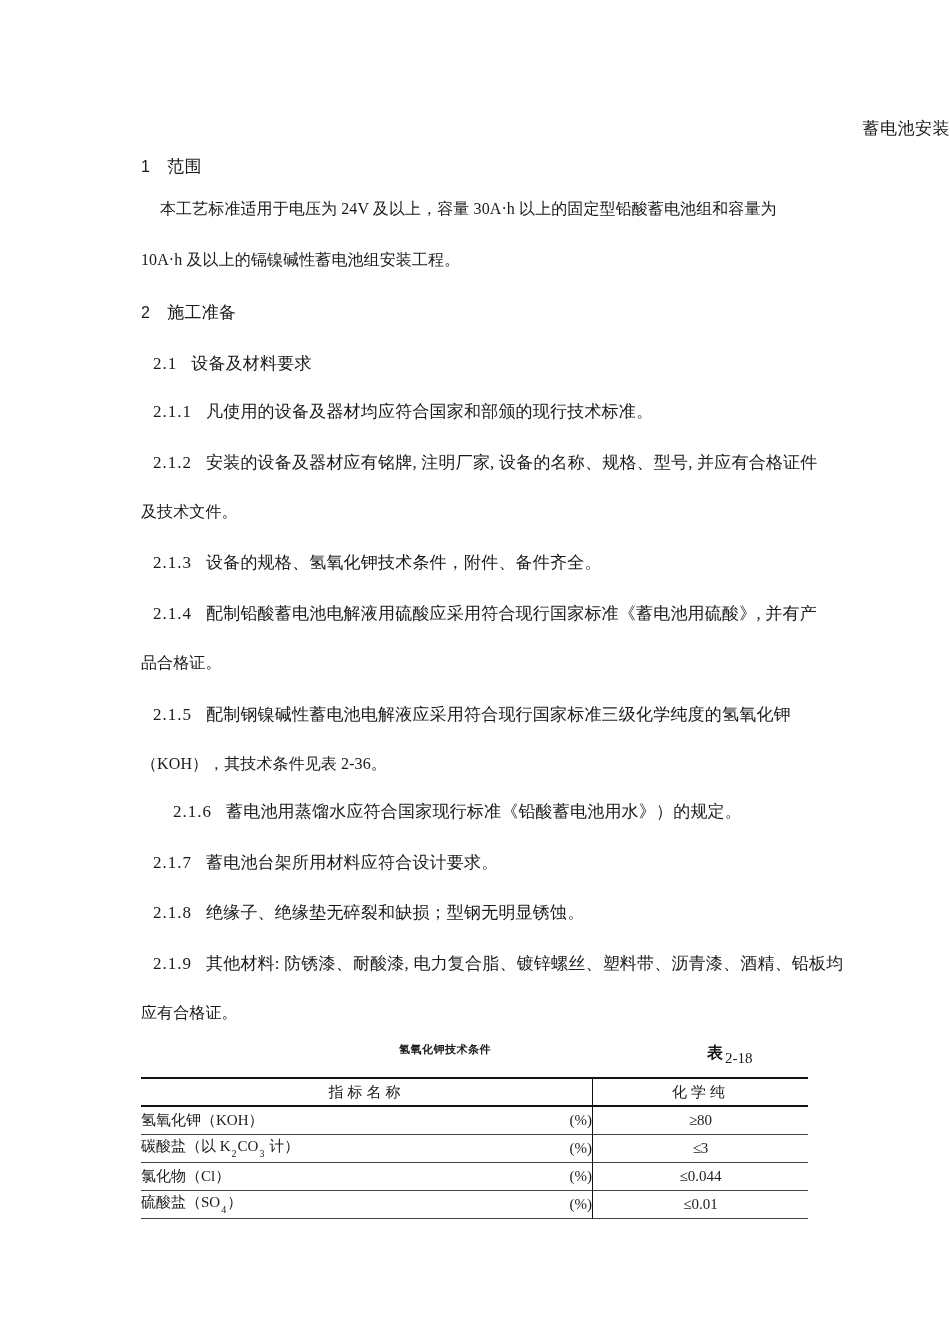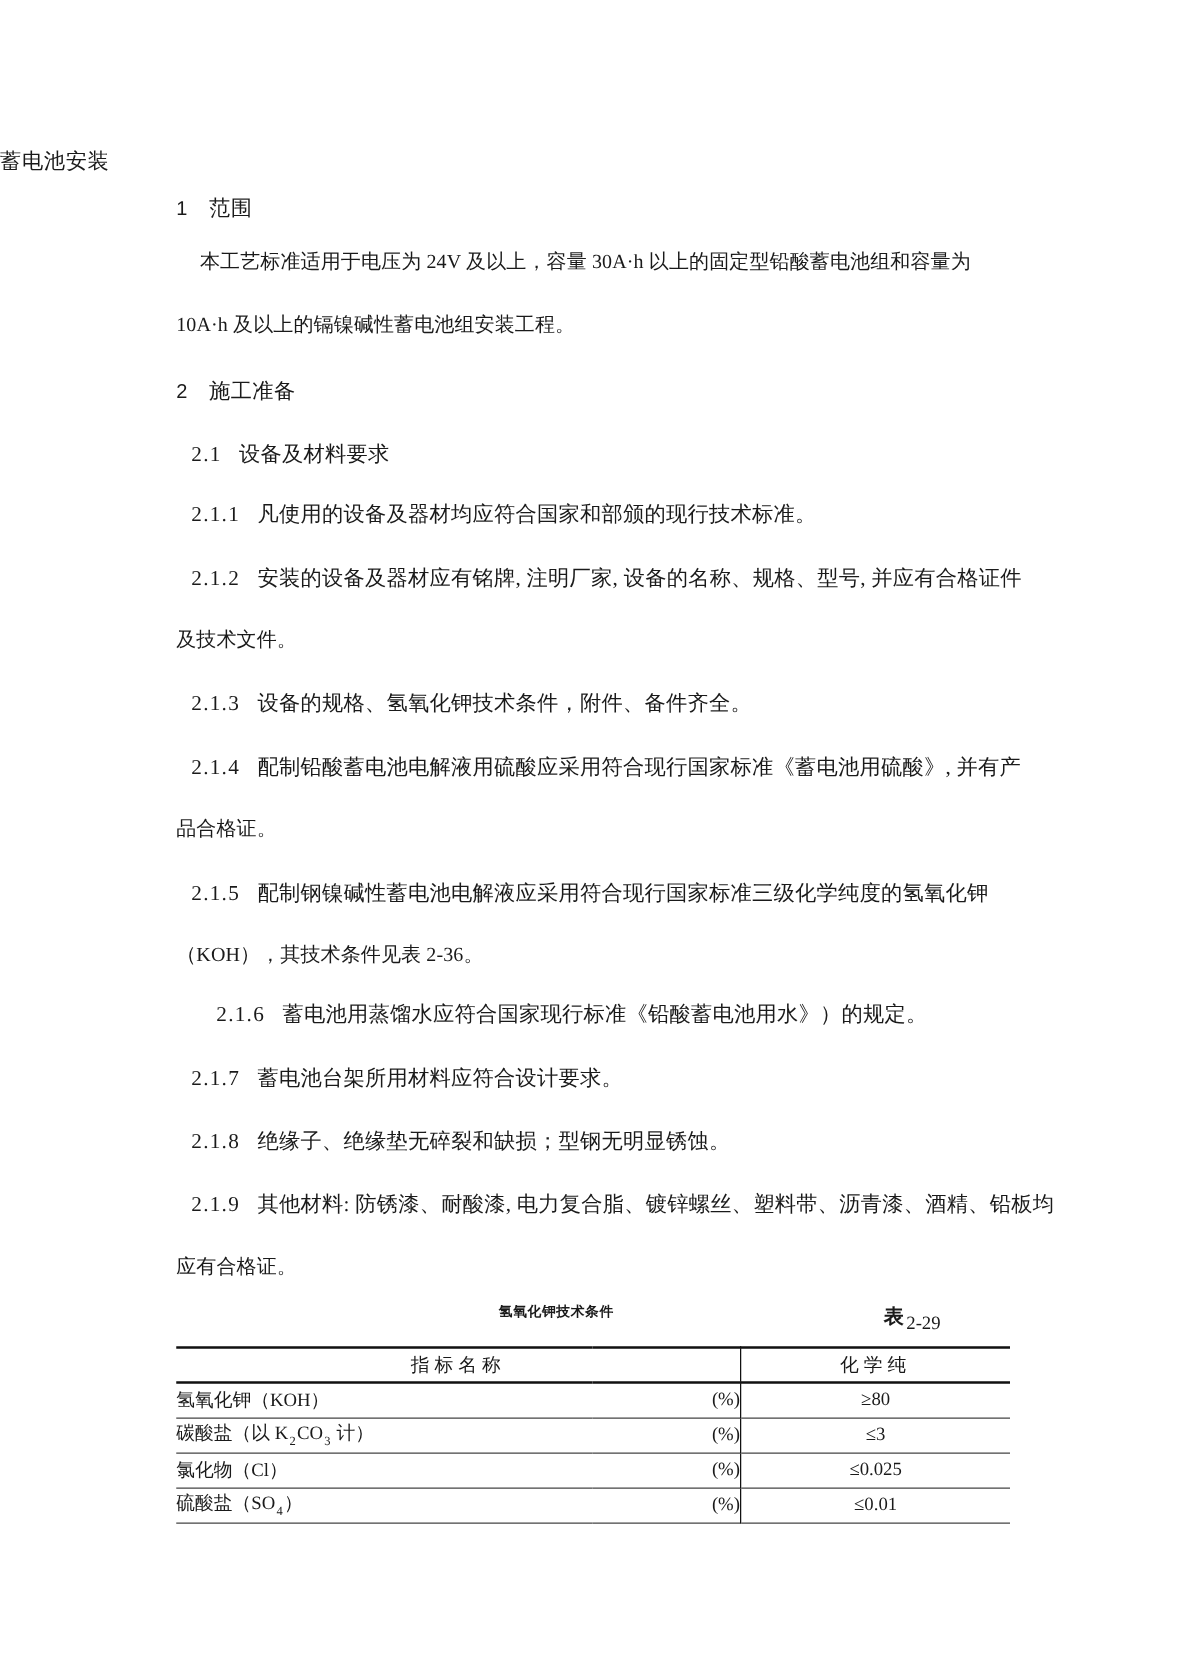--- a/index.html
+++ b/index.html
@@ -22,21 +22,21 @@
     height: 1344px;
     overflow: hidden;
   }
 
   
   .doc-title {
     position: absolute;
     left: 0;
     top: 117px;
     width: 950px;
-    text-align: left;
+    text-align: right;
     font-size: 17px;
     letter-spacing: 0.5px;
     font-family: "Liberation Serif", "DejaVu Serif", serif;
   }
 
   
   .h1 {
     position: absolute;
     font-family: "Liberation Sans", "DejaVu Sans", sans-serif;
     font-size: 17px;
@@ -202,21 +202,21 @@
     <span class="num">2.1.8</span><span>绝缘子、绝缘垫无碎裂和缺损；型钢无明显锈蚀。</span>
   </div>
 
   <div class="item" style="left:153px; top:952px;">
     <span class="num">2.1.9</span><span>其他材料: 防锈漆、耐酸漆, 电力复合脂、镀锌螺丝、塑料带、沥青漆、酒精、铅板均</span>
   </div>
   <div class="line" style="left:141px; top:1003px;">应有合格证。</div>
 
   <div class="tbl-caption">氢氧化钾技术条件</div>
   <div class="tbl-no">
-    <span>表</span><span class="no">2-29</span>
+    <span>表</span><span class="no">2-18</span>
   </div>
 
   <table class="tbl">
     <tbody>
       <tr class="hdr rowline bt-thick bb-thick">
         <td class="left-head vdiv" colspan="2">指标名称</td>
         <td>化学纯</td>
       </tr>
 
       <tr class="rowline bb-thin">
@@ -227,21 +227,21 @@
 
       <tr class="rowline bb-thin">
         <td class="cell-name"><span>碳酸盐（以 K</span><sub class="low">2</sub><span>CO</span><sub class="low">3</sub><span> 计）</span></td>
         <td class="cell-unit vdiv">(%)</td>
         <td class="cell-val">≤3</td>
       </tr>
 
       <tr class="rowline bb-thin">
         <td class="cell-name"><span>氯化物（Cl）</span></td>
         <td class="cell-unit vdiv">(%)</td>
-        <td class="cell-val">≤0.025</td>
+        <td class="cell-val">≤0.044</td>
       </tr>
 
       <tr class="rowline bb-thin">
         <td class="cell-name"><span>硫酸盐（SO</span><sub class="low">4</sub><span>）</span></td>
         <td class="cell-unit vdiv">(%)</td>
         <td class="cell-val">≤0.01</td>
       </tr>
     </tbody>
   </table>
 

